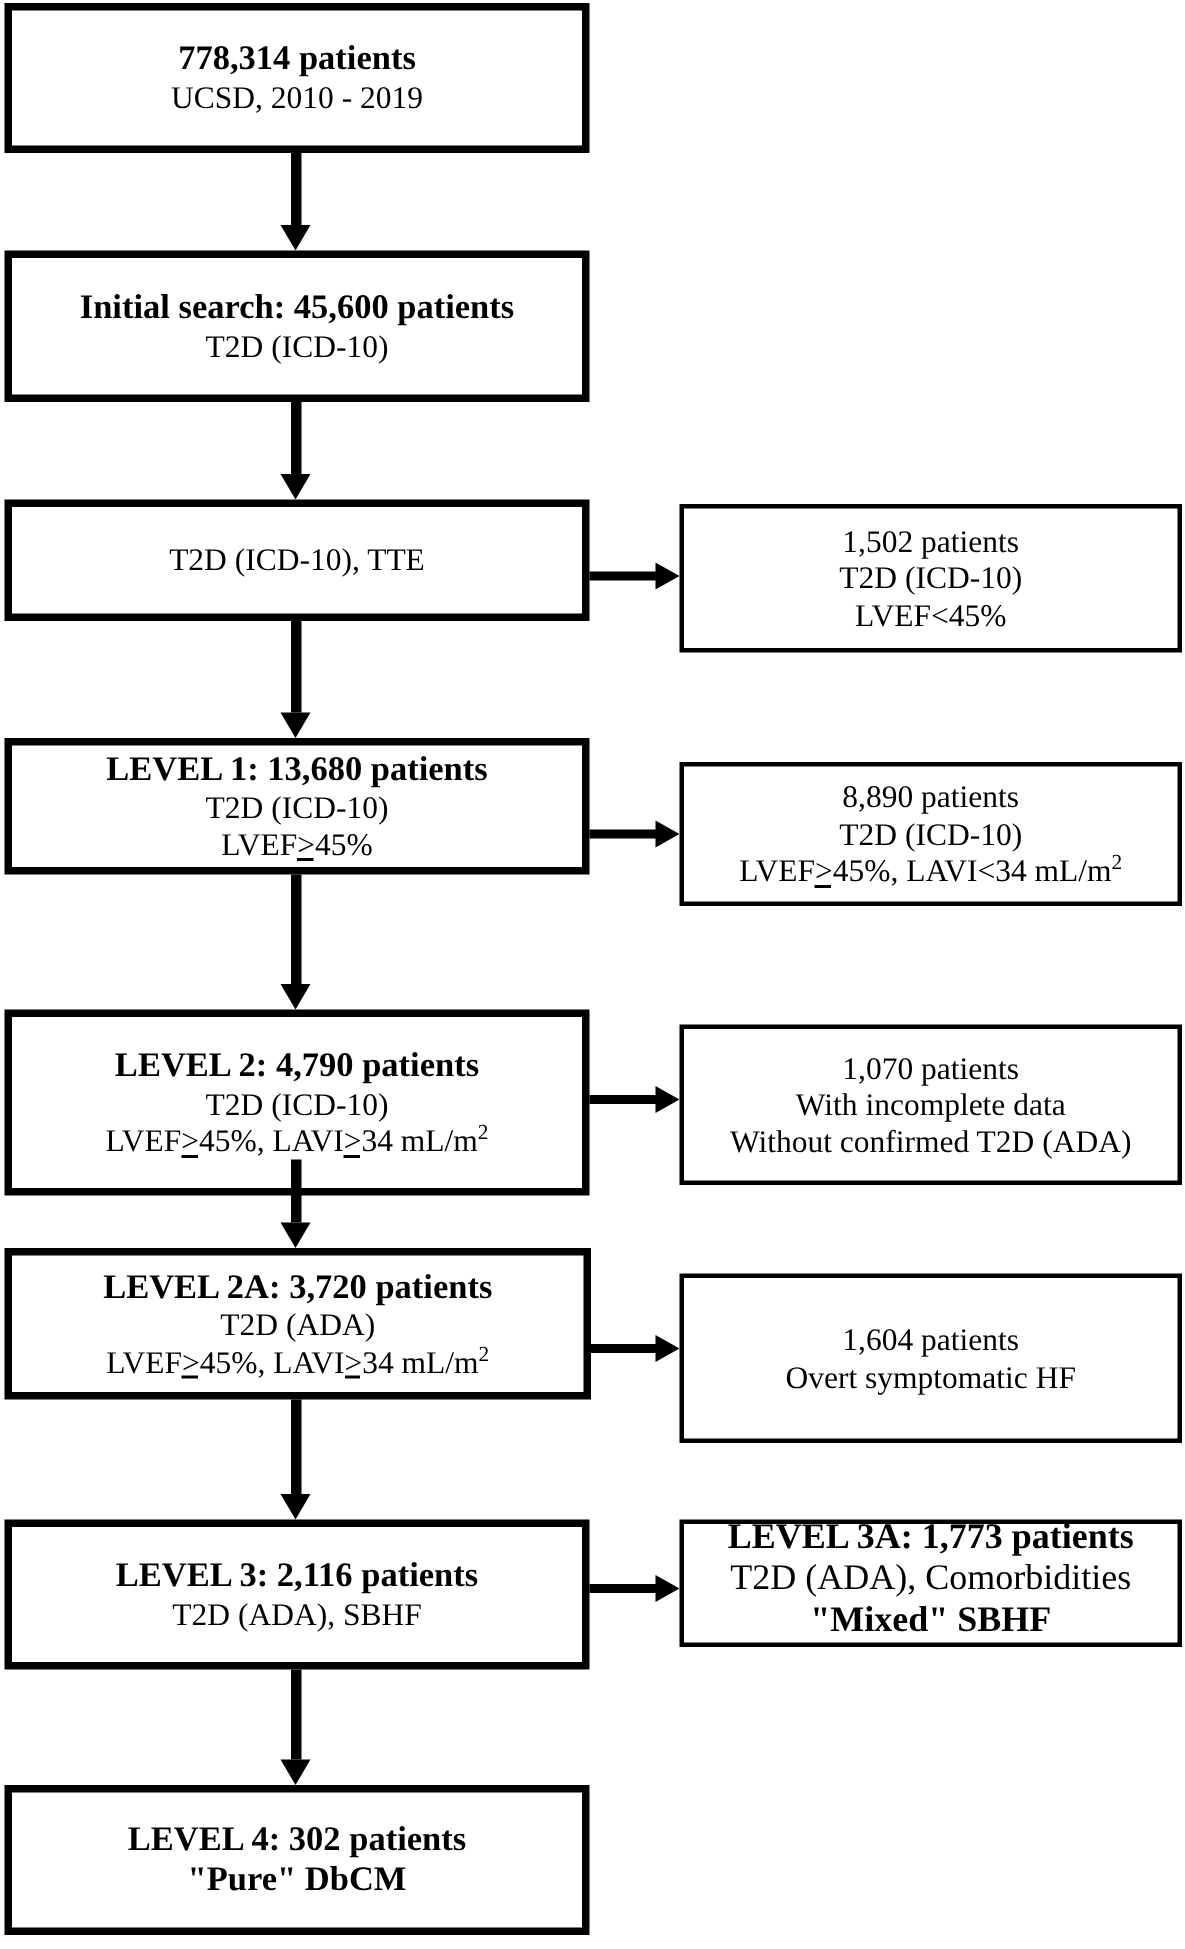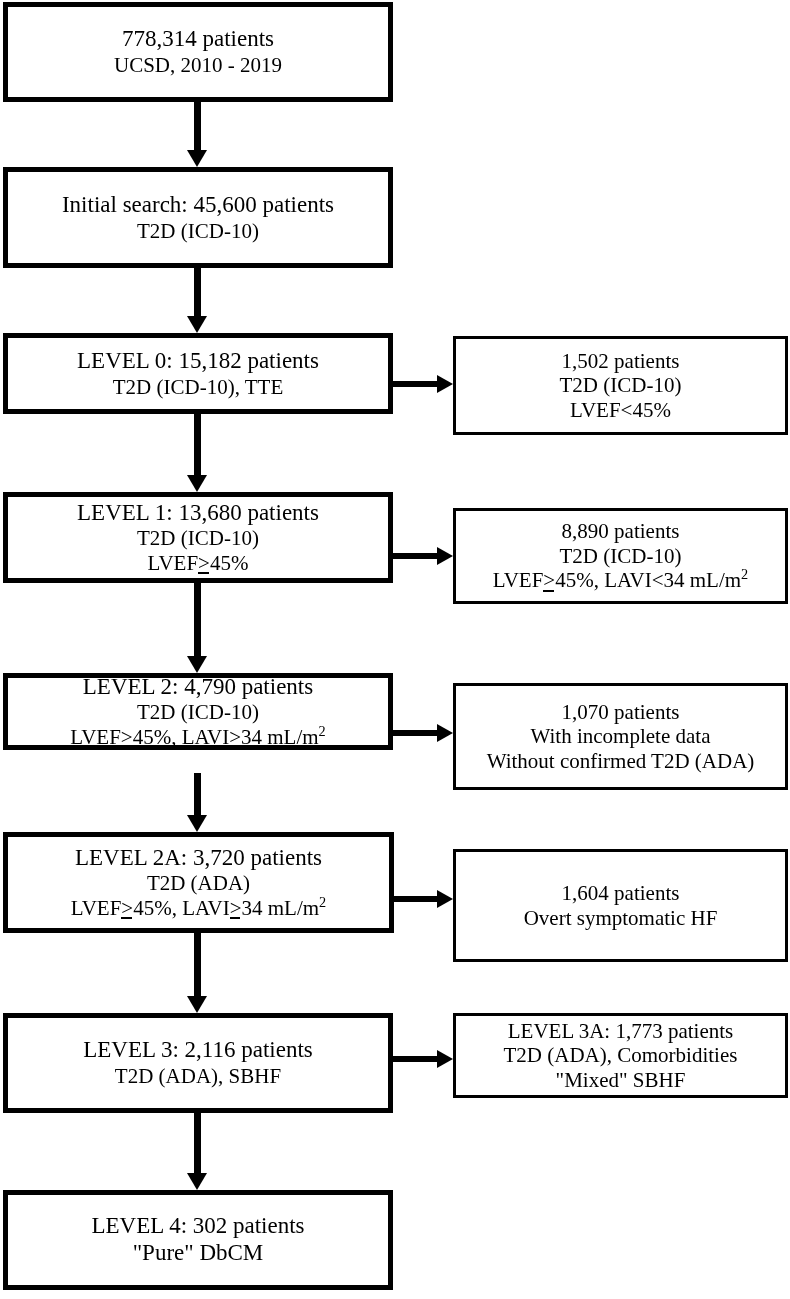--- a/index.html
+++ b/index.html
@@ -31,21 +31,21 @@
     border: 5px solid #000000;
   }
   .node.side {
     border: 3px solid #000000;
   }
   .line {
     display: block;
     white-space: nowrap;
   }
   .line.bold {
-    font-weight: normal;
+    font-weight: bold;
   }
   .ge {
     position: relative;
     display: inline-block;
     padding-bottom: 0px;
   }
   .ge::after {
     content: "";
     position: absolute;
     left: 0px;
@@ -119,21 +119,20 @@
     <span class="line bold">Initial search: 45,600 patients</span>
     <span class="line" style="font-size:21px;">T2D (ICD-10)</span>
   </div>
 
   <div class="arrow-v" style="left:194px; top:268px; width:7px; height:65px;">
     <span class="shaft" style="height:48px;"></span>
     <span class="head"></span>
   </div>
 
   <div class="node main" style="left:3px; top:333px; width:390px; height:81px; font-size:23px;">
-    <span class="line bold">LEVEL 0: 15,182 patients</span>
     <span class="line" style="font-size:21px;">T2D (ICD-10), TTE</span>
   </div>
 
   <div class="arrow-h" style="left:393px; top:381px; width:60px; height:6px;">
     <span class="shaft" style="width:46px;"></span>
     <span class="head"></span>
   </div>
 
   <div class="node side" style="left:453px; top:336px; width:335px; height:99px; font-size:21px;">
     <span class="line">1,502 patients</span>
@@ -161,21 +160,21 @@
     <span class="line">8,890 patients</span>
     <span class="line">T2D (ICD-10)</span>
     <span class="line"><span>LVEF</span><span class="ge">&gt;</span><span>45%, LAVI&lt;34 mL/m</span><sup>2</sup></span>
   </div>
 
   <div class="arrow-v" style="left:194px; top:583px; width:7px; height:90px;">
     <span class="shaft" style="height:73px;"></span>
     <span class="head"></span>
   </div>
 
-  <div class="node main" style="left:3px; top:673px; width:390px; height:77px; font-size:23px;">
+  <div class="node main" style="left:3px; top:673px; width:390px; height:124px; font-size:23px;">
     <span class="line bold">LEVEL 2: 4,790 patients</span>
     <span class="line" style="font-size:21px;">T2D (ICD-10)</span>
     <span class="line" style="font-size:21px;"><span>LVEF</span><span class="ge">&gt;</span><span>45%, LAVI</span><span class="ge">&gt;</span><span>34 mL/m</span><sup>2</sup></span>
   </div>
 
   <div class="arrow-h" style="left:393px; top:730px; width:60px; height:6px;">
     <span class="shaft" style="width:46px;"></span>
     <span class="head"></span>
   </div>
 
@@ -214,21 +213,21 @@
   <div class="node main" style="left:3px; top:1013px; width:390px; height:100px; font-size:23px;">
     <span class="line bold">LEVEL 3: 2,116 patients</span>
     <span class="line" style="font-size:21px;">T2D (ADA), SBHF</span>
   </div>
 
   <div class="arrow-h" style="left:393px; top:1056px; width:60px; height:6px;">
     <span class="shaft" style="width:46px;"></span>
     <span class="head"></span>
   </div>
 
-  <div class="node side" style="left:453px; top:1013px; width:335px; height:85px; font-size:21px;">
+  <div class="node side" style="left:453px; top:1013px; width:335px; height:85px; font-size:24px;justify-content:flex-end;">
     <span class="line bold">LEVEL 3A: 1,773 patients</span>
     <span class="line">T2D (ADA), Comorbidities</span>
     <span class="line bold">"Mixed" SBHF</span>
   </div>
 
   <div class="arrow-v" style="left:194px; top:1113px; width:7px; height:77px;">
     <span class="shaft" style="height:60px;"></span>
     <span class="head"></span>
   </div>
 

